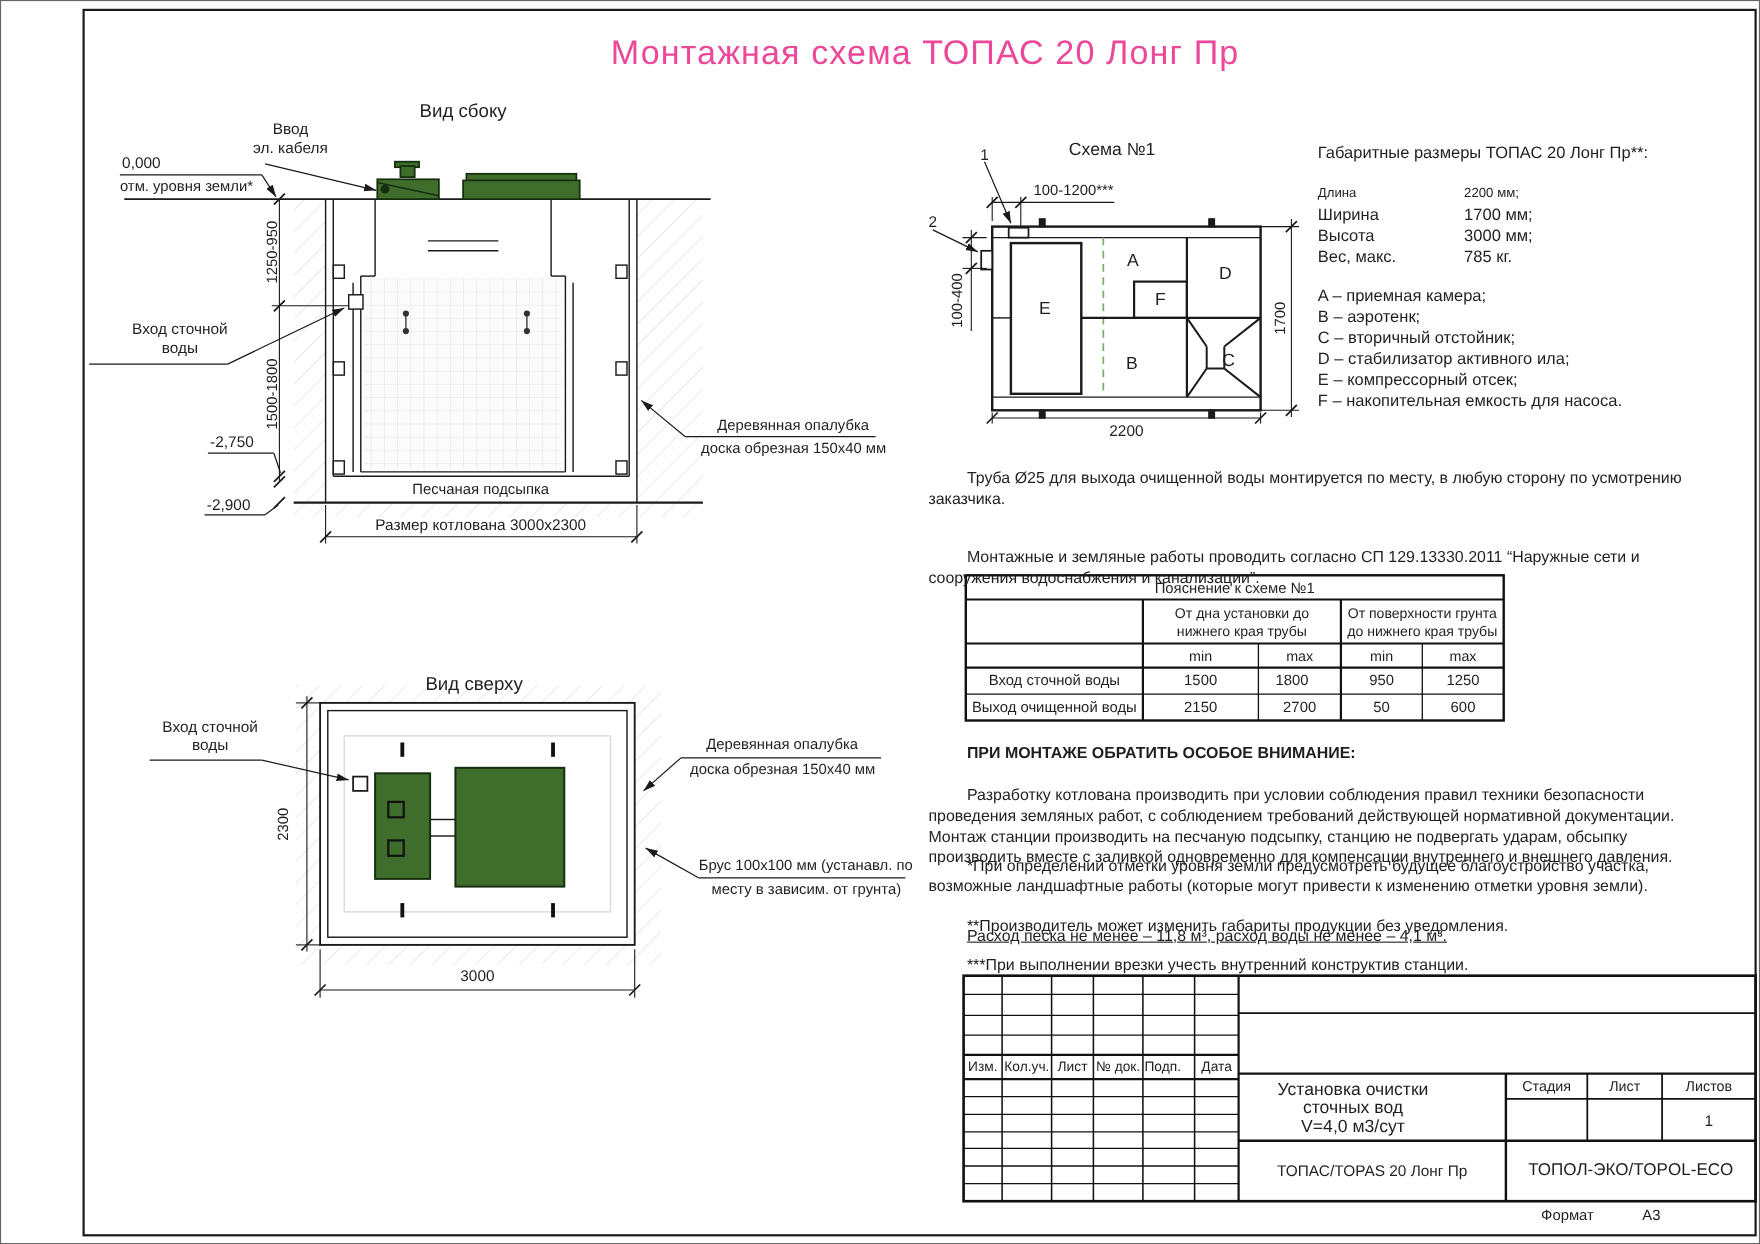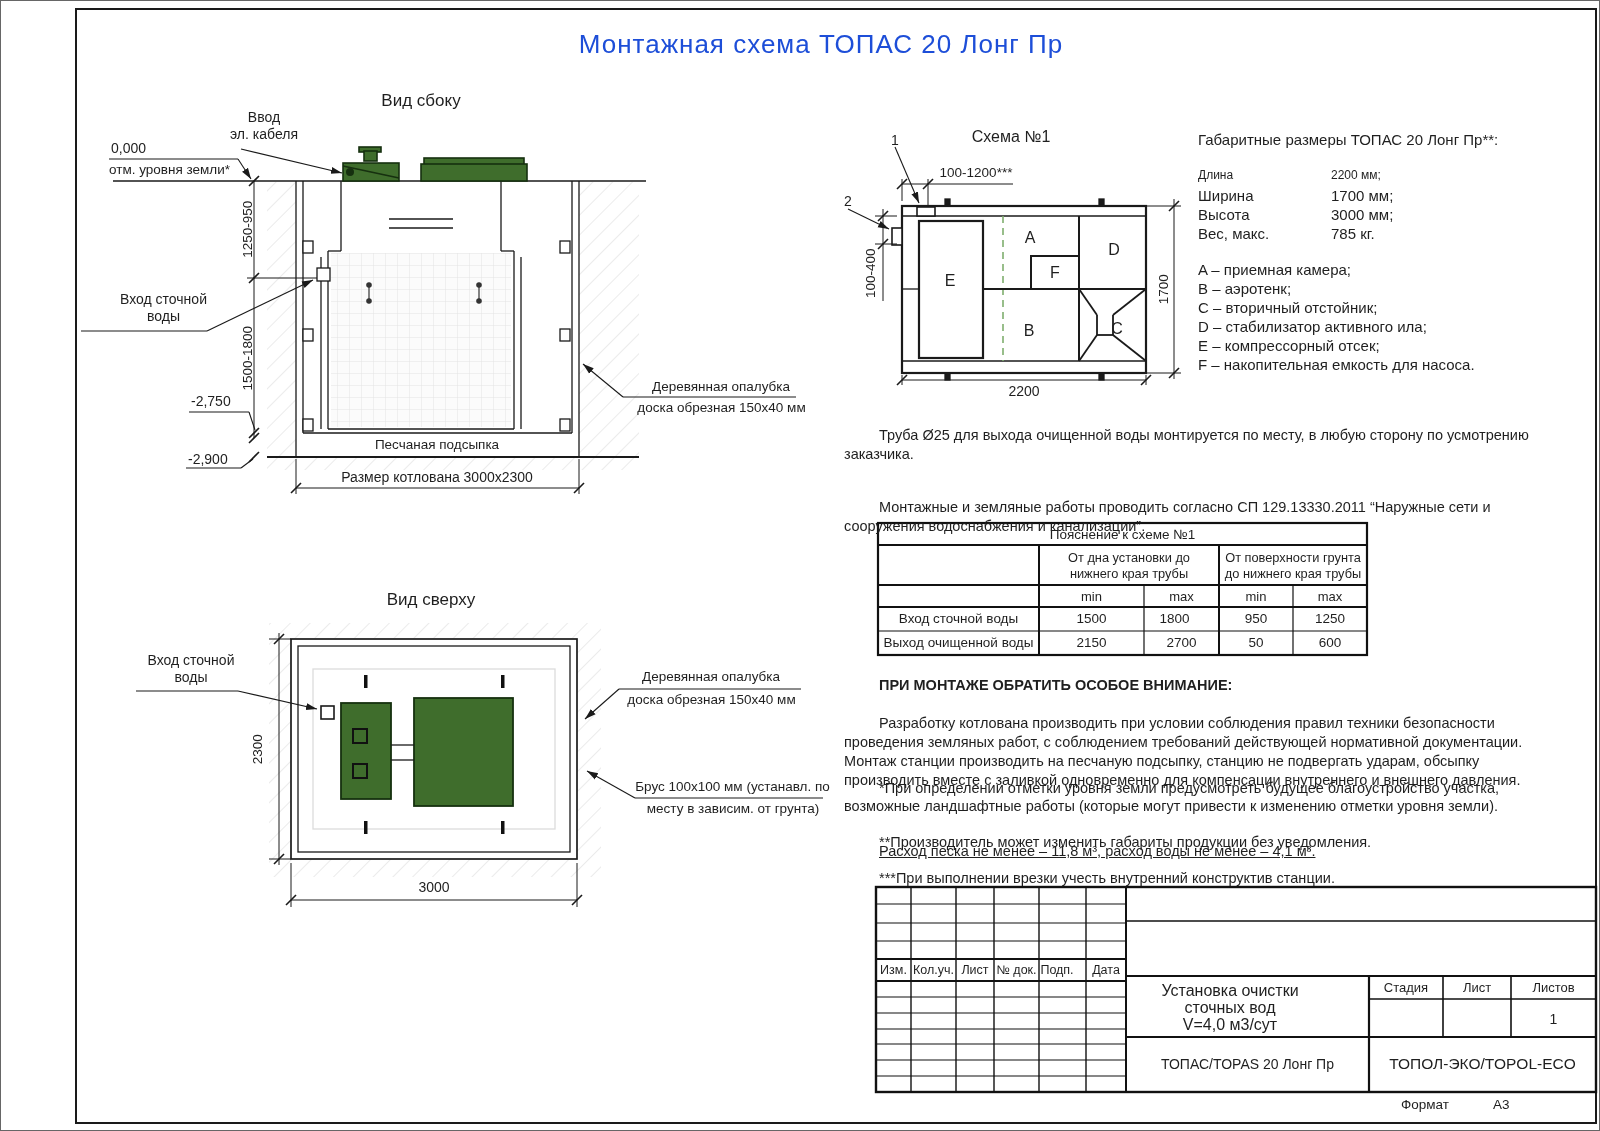--- a/index.html
+++ b/index.html
@@ -295,21 +295,21 @@
     <line x1="1125" y1="920" x2="1595" y2="920" stroke-width="1.6"></line>
     <line x1="1125" y1="975" x2="1595" y2="975" stroke-width="2.2"></line>
     <line x1="1125" y1="1036" x2="1595" y2="1036" stroke-width="2.2"></line>
     <line x1="1368" y1="975" x2="1368" y2="1091" stroke-width="2.2"></line>
     <line x1="1368" y1="998" x2="1595" y2="998" stroke-width="1.6"></line>
     <line x1="1442" y1="975" x2="1442" y2="1036" stroke-width="1.6"></line>
     <line x1="1510" y1="975" x2="1510" y2="1036" stroke-width="1.6"></line>
   </g>
 </svg>
 
-<div class="t c" style="left:420px;top:28px;width:800px;font-size:26px;letter-spacing:1px;color:#1d4ed8">Монтажная схема ТОПАС 20 Лонг Пр</div>
+<div class="t c" style="left:440px;top:28px;width:800px;font-size:31px;letter-spacing:1px;color:#ec4899">Монтажная схема ТОПАС 20 Лонг Пр</div>
 
 <div class="t c" style="left:330px;top:90px;width:180px;font-size:17px">Вид сбоку</div>
 <div class="t c" style="left:213px;top:108px;width:100px;font-size:14px">Ввод
 эл. кабеля</div>
 <div class="t" style="left:110px;top:139px;width:70px;font-size:14px">0,000</div>
 <div class="t" style="left:108px;top:161px;width:135px;font-size:13.5px">отм. уровня земли*</div>
 <div class="t c rot" style="left:202px;top:220px;width:90px;font-size:13.5px">1250-950</div>
 <div class="t c" style="left:115px;top:290px;width:95px;font-size:14px">Вход сточной
 воды</div>
 <div class="t c rot" style="left:197px;top:349px;width:100px;font-size:13.5px">1500-1800</div>
@@ -375,21 +375,21 @@
   <p style="font-weight:700">ПРИ МОНТАЖЕ ОБРАТИТЬ ОСОБОЕ ВНИМАНИЕ:</p>
   <p>Разработку котлована производить при условии соблюдения правил техники безопасности проведения земляных работ, с соблюдением требований действующей нормативной документации. Монтаж станции производить на песчаную подсыпку, станцию не подвергать ударам, обсыпку производить вместе с заливкой одновременно для компенсации внутреннего и внешнего давления.</p>
 </div>
 <div class="t ind" style="left:843px;top:760px;width:715px;font-size:14.5px;line-height:18px">
   <p>*При определении отметки уровня земли предусмотреть будущее благоустройство участка, возможные ландшафтные работы (которые могут привести к изменению отметки уровня земли).</p>
   <p>**Производитель может изменить габариты продукции без уведомления.</p>
   <p>***При выполнении врезки учесть внутренний конструктив станции.</p>
 </div>
 <div class="t u" style="left:878px;top:842px;width:520px;font-size:14.5px">Расход песка не менее – 11,8 м³, расход воды не менее – 4,1 м³.</div>
 
-<div class="t c" style="left:345px;top:589px;width:170px;font-size:17px">Вид сверху</div>
+<div class="t c" style="left:345px;top:611px;width:170px;font-size:17px">Вид сверху</div>
 <div class="t c" style="left:140px;top:651px;width:100px;font-size:14px">Вход сточной
 воды</div>
 <div class="t c rot" style="left:207px;top:740px;width:100px;font-size:13.5px">2300</div>
 <div class="t c" style="left:403px;top:878px;width:60px;font-size:14px">3000</div>
 <div class="t c" style="left:630px;top:668px;width:160px;font-size:13.5px">Деревянная опалубка</div>
 <div class="t c" style="left:618px;top:691px;width:185px;font-size:13.5px">доска обрезная 150х40 мм</div>
 <div class="t c" style="left:634px;top:778px;width:195px;font-size:13.5px">Брус 100х100 мм (устанавл. по</div>
 <div class="t c" style="left:642px;top:800px;width:180px;font-size:13.5px">месту в зависим. от грунта)</div>
 
 <div class="t lbl" style="left:875px;top:962px;width:35px">Изм.</div>

